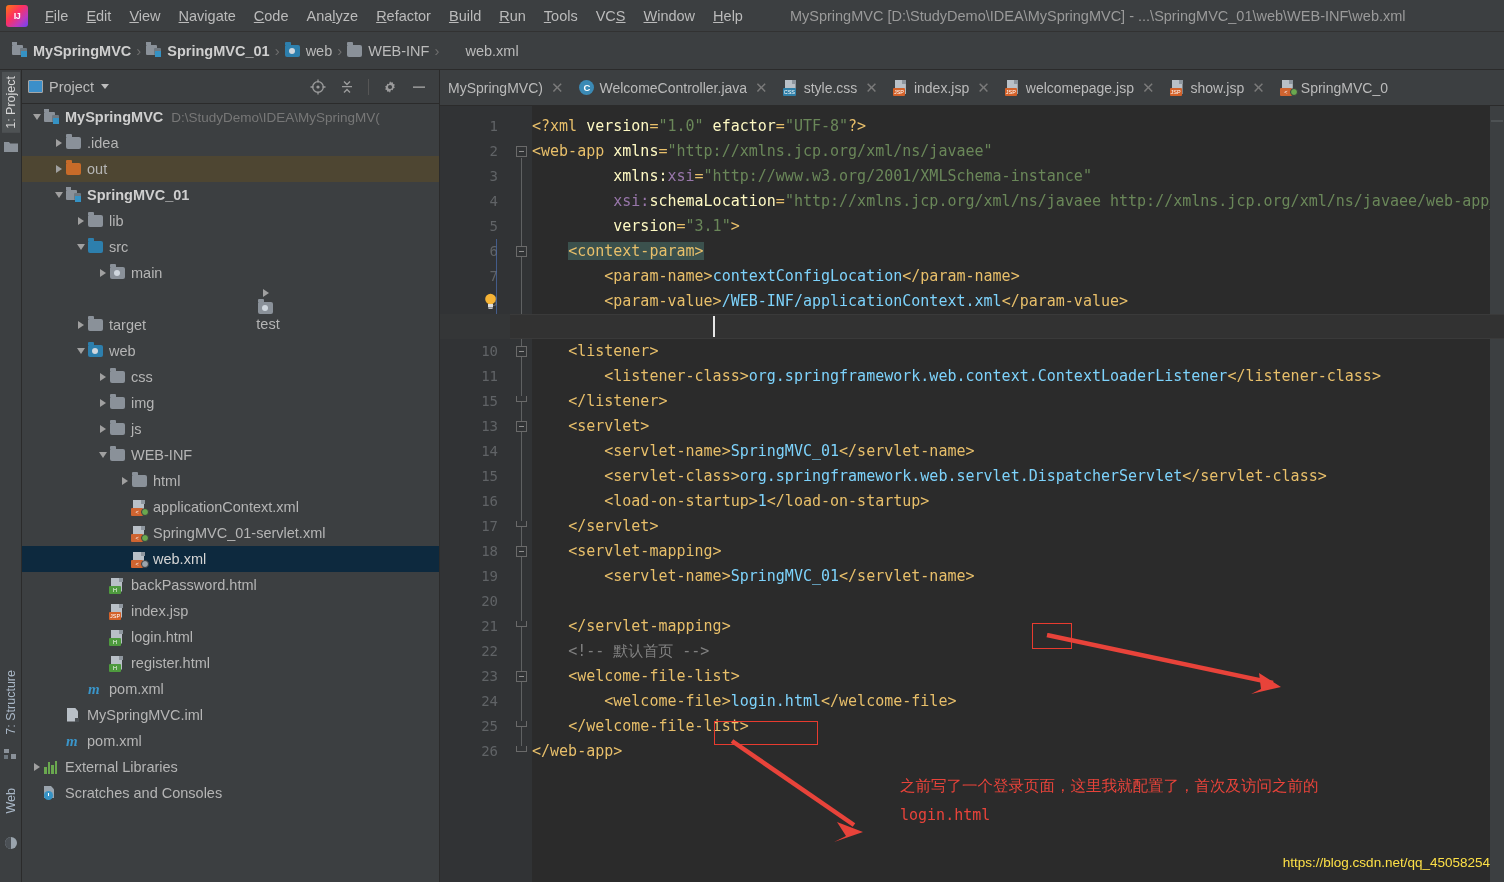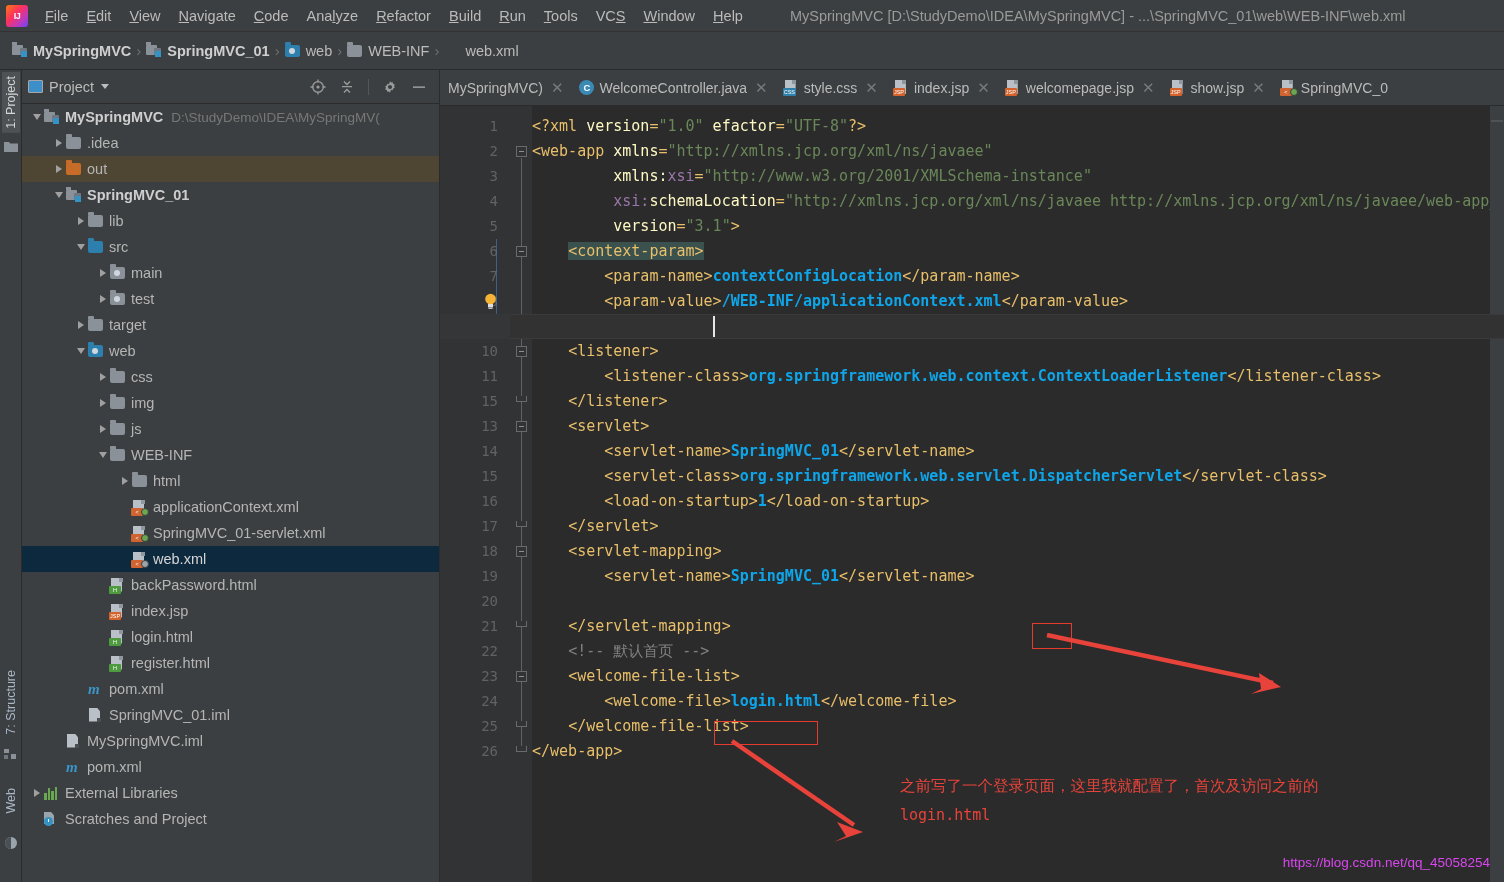--- a/index.html
+++ b/index.html
@@ -159,39 +159,39 @@
   .cl {
     position:absolute; left:0; white-space:pre; font-family:"DejaVu Sans Mono", monospace;
     font-size:15px; line-height:25px; height:25px; color:#a9b7c6;
   }
   .cur-line-gut { position:absolute; left:0; width:70px; height:25px; background:#343637; }
   .cur-line { position:absolute; left:70px; right:0; height:25px; background:#323232; border-top:1px solid #3a3a3a; border-bottom:1px solid #3a3a3a;}
 
   .t-tag   { color:#e8bf6a; }
   .t-attr  { color:#fef9c3; }
   .t-str   { color:#6a8759; }
-  .t-txt   { color:#0ea5e9;font-weight:bold; }
+  .t-txt   { color:#7dd3fc; }
   .t-ns    { color:#9876aa; }
   .t-cmt   { color:#808080; }
   .hlbg    { background:#3b514d; }
 
   .foldmark { position:absolute; left:6px; width:11px; height:11px; border:1px solid #6a6a6a; background:#313335; }
   .foldmark::after{content:"";position:absolute;left:2px;top:4px;width:5px;height:1px;background:#8f8f8f;}
   .foldline { position:absolute; left:11px; width:1px; background:#5f6162; }
   .foldcap { position:absolute; left:6px; width:11px; height:6px; border:1px solid #6a6a6a; border-bottom:none; background:#313335;}
 
   .bulb { position:absolute; width:13px;height:17px; }
 
   
   .redbox { position:absolute; border:1.6px solid #e83b2f; }
   .annot { position:absolute; color:#e8433a; font-size:15.5px; line-height:25px; white-space:pre;
            font-family:"DejaVu Sans", sans-serif; }
   .annot.mono { font-family:"DejaVu Sans Mono", monospace; font-size:15px; }
 
-  .watermark { position:absolute; right:14px; bottom:12px; color:#d946ef; font-size:13.5px; }
+  .watermark { position:absolute; right:14px; bottom:12px; color:#fde047; font-size:13.5px; }
 
   .marker { position:absolute; right:1px; width:12px; height:2px; }
 </style>
 </head>
 <body>
 
 <div id="app">
 
   <div class="menubar">
     <div class="idea-logo"></div>
@@ -402,21 +402,21 @@
           <span class="arrow-slot">
             <span class="arrow-r"></span>
           </span>
           <span class="ico" style="display: inline-flex; align-items: center;">
             <span class="fold">
               <span class="dot"></span>
             </span>
           </span>
           <span class="nm">main</span>
         </div>
-        <div class="trow" style="padding-left: 74px;">
+        <div class="trow" style="padding-left: 74px; flex-direction: column;">
           <span class="arrow-slot">
             <span class="arrow-r"></span>
           </span>
           <span class="ico" style="display: inline-flex; align-items: center;">
             <span class="fold">
               <span class="dot"></span>
             </span>
           </span>
           <span class="nm">test</span>
         </div>
@@ -564,30 +564,20 @@
             </span>
           </span>
           <span class="nm">register.html</span>
         </div>
         <div class="trow" style="padding-left: 52px;">
           <span class="arrow-slot"></span>
           <span class="ico" style="display: inline-flex; align-items: center;">
             <span class="mico">m</span>
           </span>
           <span class="nm">pom.xml</span>
-        </div>
-        <div class="trow" style="padding-left: 52px;">
-          <span class="arrow-slot"></span>
-          <span class="ico" style="display: inline-flex; align-items: center;">
-            <span class="imlico">
-              <span class="pg"></span>
-              <span class="sq"></span>
-            </span>
-          </span>
-          <span class="nm">SpringMVC_01.iml</span>
         </div>
         <div class="trow" style="padding-left: 30px;">
           <span class="arrow-slot"></span>
           <span class="ico" style="display: inline-flex; align-items: center;">
             <span class="imlico">
               <span class="pg"></span>
               <span class="sq"></span>
             </span>
           </span>
           <span class="nm">MySpringMVC.iml</span>
@@ -614,21 +604,21 @@
           <span class="nm">External Libraries</span>
         </div>
         <div class="trow" style="padding-left: 8px;">
           <span class="arrow-slot"></span>
           <span class="ico" style="display: inline-flex; align-items: center;">
             <span class="scico">
               <span class="pg"></span>
               <span class="cl"></span>
             </span>
           </span>
-          <span class="nm">Scratches and Project</span>
+          <span class="nm">Scratches and Consoles</span>
         </div>
       </div>
   </div>
 
   <div class="editor-wrap">
     <div class="tabbar" id="tabbar">
         <div class="tab">
           <span>MySpringMVC)</span>
           <span class="x">✕</span>
         </div>

